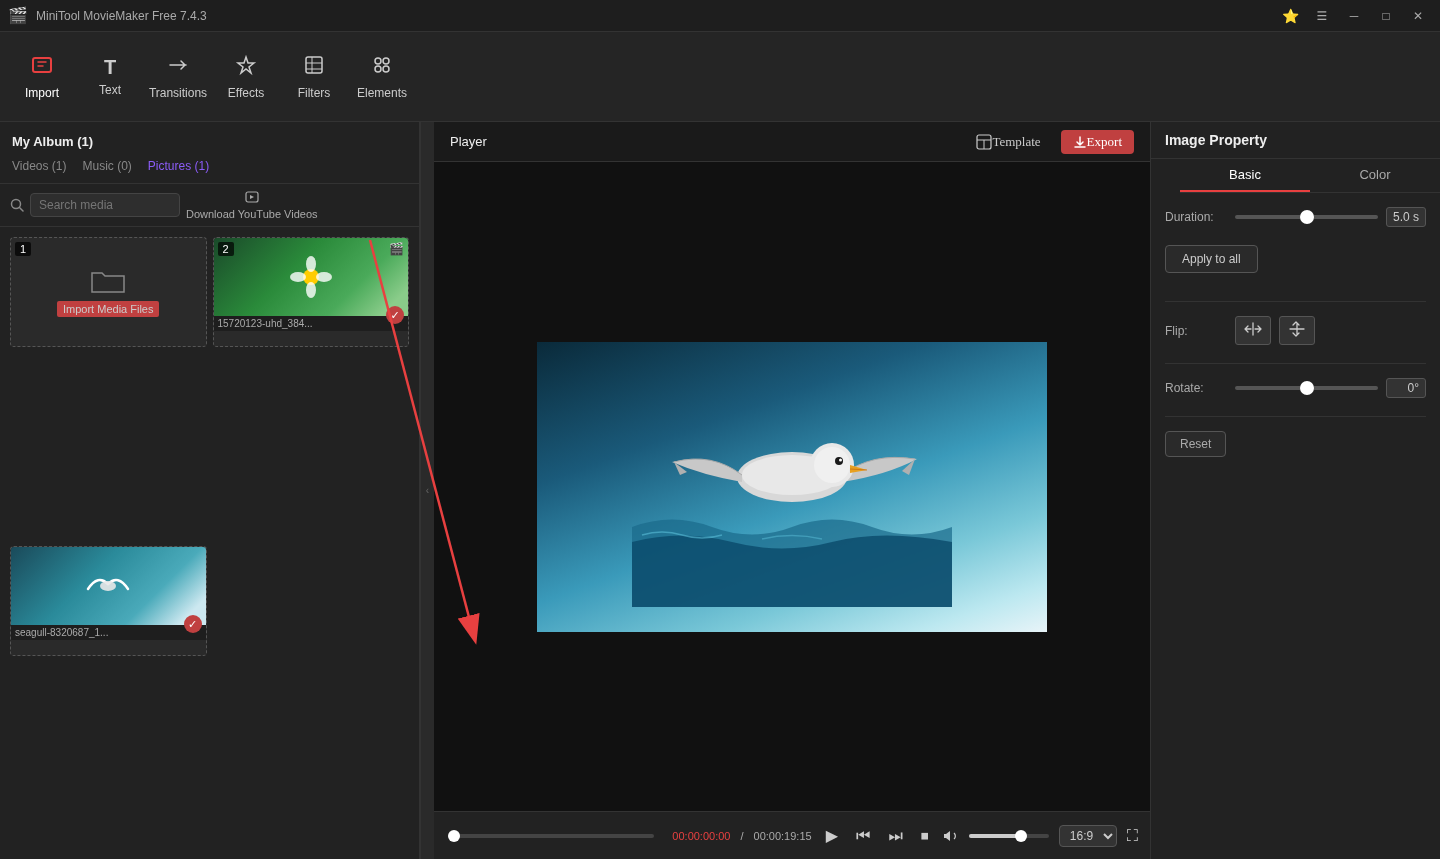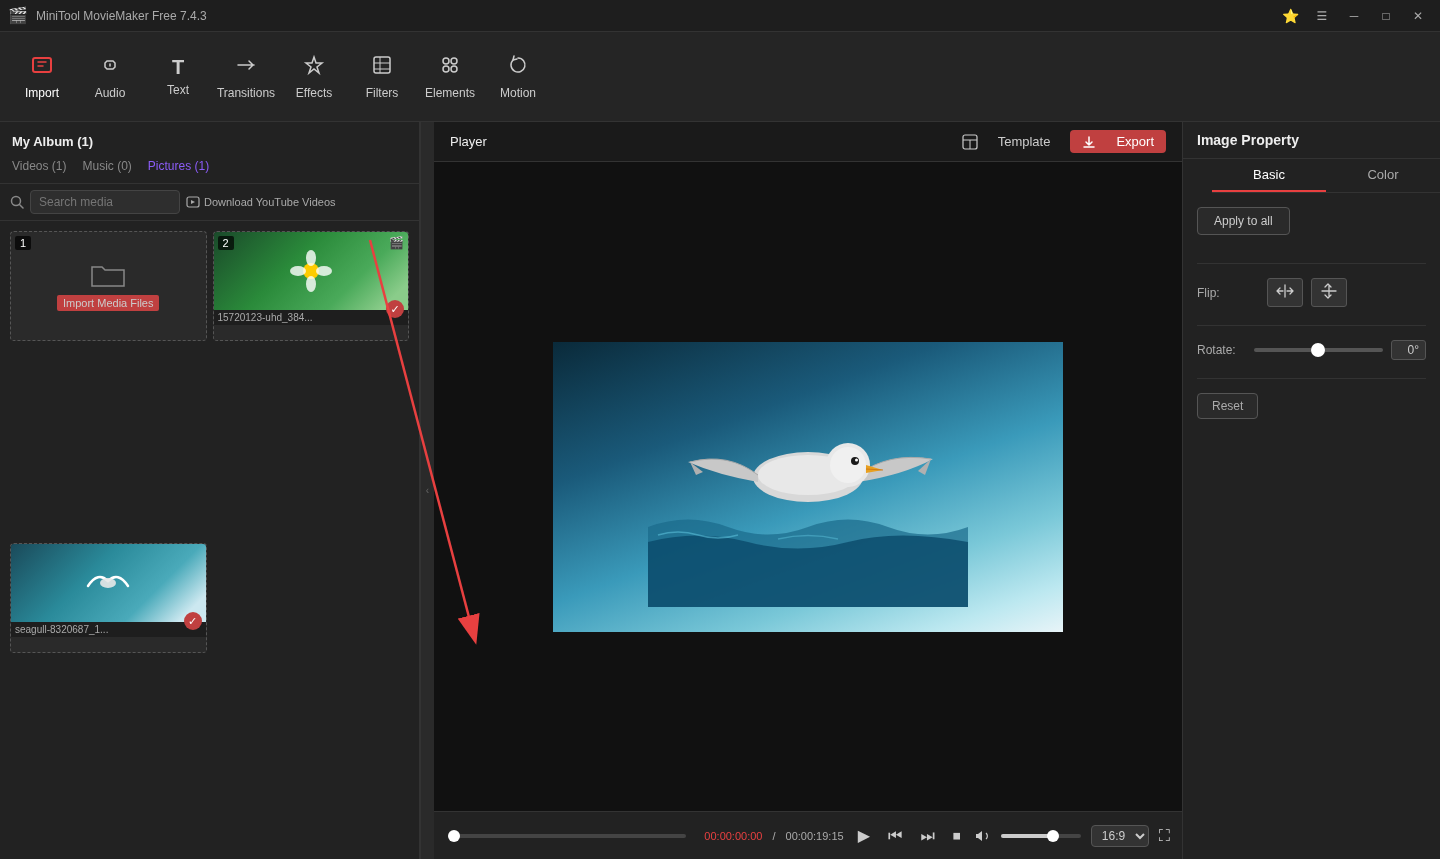--- a/index.html
+++ b/index.html
@@ -31,58 +31,58 @@
     .toolbar-item.active .tb-label { color: #fff; }
 
     #search-bar {
       display: flex; align-items: center; gap: 6px; padding: 6px 10px;
       border-bottom: 1px solid #333;
     }
     #search-bar input {
       background: #2e2e2e; border: 1px solid #444; border-radius: 4px; color: #ccc;
       padding: 4px 8px; font-size: 12px; width: 150px; outline: none;
     }
-    #download-yt { display: flex; align-items: center; gap: 4px; font-size: 11px; color: #aaa; cursor: pointer; }
+    #download-yt { display: flex; align-items: center; gap: 4px; font-size: 11px; color: #aaa; cursor: pointer; flex-direction: column; }
 
     #media-grid { display: grid; grid-template-columns: 1fr 1fr; gap: 6px; padding: 10px; overflow-y: auto; flex: 1; }
     .media-thumb {
       position: relative; border-radius: 4px; overflow: hidden; cursor: pointer;
       border: 1px dashed #555; height: 110px;
     }
     .media-thumb.import-btn {
       background: #2a2a2a; display: flex; flex-direction: column; align-items: center; justify-content: center; gap: 6px;
     }
     .media-thumb.import-btn span { font-size: 11px; color: #ccc; background: #c04040; padding: 2px 6px; border-radius: 2px; }
     .media-label { font-size: 10px; color: #aaa; padding: 2px 4px; white-space: nowrap; overflow: hidden; text-overflow: ellipsis; }
     .media-check { position: absolute; bottom: 22px; right: 4px; width: 18px; height: 18px; background: #c04040; border-radius: 50%; display: flex; align-items: center; justify-content: center; font-size: 11px; color: #fff; }
     .thumb-num { position: absolute; top: 4px; left: 4px; background: rgba(0,0,0,0.6); color: #fff; font-size: 11px; padding: 1px 5px; border-radius: 2px; }
     .video-icon { position: absolute; top: 4px; right: 4px; font-size: 12px; color: #fff; }
 
     
     #player-area { flex: 1; background: #1a1a1a; display: flex; flex-direction: column; }
     #player-header { height: 40px; display: flex; align-items: center; padding: 0 16px; border-bottom: 1px solid #333; gap: 20px; }
     .player-header-right { margin-left: auto; display: flex; gap: 12px; align-items: center; }
-    .template-btn, .export-btn { display: flex; align-items: center; gap: 20px; font-size: 13px; color: #ccc; cursor: pointer; padding: 4px 8px; border-radius: 4px; }
+    .template-btn, .export-btn { display: flex; align-items: center; gap: 0; font-size: 13px; color: #ccc; cursor: pointer; padding: 4px 8px; border-radius: 4px; font-family: Liberation Serif, serif; }
     .export-btn { color: #fff; }
 
     #video-player { flex: 1; background: #111; display: flex; align-items: center; justify-content: center; position: relative; }
 
     #player-controls { height: 48px; background: #222; display: flex; align-items: center; padding: 0 12px; gap: 10px; border-top: 1px solid #333; }
     .ctrl-btn { background: none; border: none; color: #ccc; cursor: pointer; font-size: 16px; padding: 4px; }
     #timeline-bar { flex: 1; height: 4px; background: #444; border-radius: 2px; position: relative; margin: 0 8px; }
     #timeline-progress { position: absolute; left: 0; top: 0; height: 100%; width: 0%; background: #e84040; border-radius: 2px; }
     #timeline-thumb { position: absolute; top: -4px; left: 0%; width: 12px; height: 12px; background: #fff; border-radius: 50%; transform: translateX(-50%); }
     #volume-bar { width: 80px; height: 4px; background: #444; border-radius: 2px; position: relative; }
     #volume-fill { position: absolute; left: 0; top: 0; height: 100%; width: 65%; background: #ccc; border-radius: 2px; }
     #volume-thumb { position: absolute; top: -4px; left: 65%; width: 12px; height: 12px; background: #fff; border-radius: 50%; transform: translateX(-50%); }
     .aspect-sel { background: #333; border: 1px solid #555; color: #ccc; font-size: 12px; padding: 2px 6px; border-radius: 4px; }
     .fullscreen-btn { background: none; border: none; color: #ccc; font-size: 16px; cursor: pointer; }
 
     
-    #right-panel { width: 258px; background: #222; border-left: 1px solid #333; display: flex; flex-direction: column; }
+    #right-panel { width: 290px; background: #222; border-left: 1px solid #333; display: flex; flex-direction: column; }
     #right-panel-header { padding: 10px 14px; border-bottom: 1px solid #333; }
     #right-panel-title { font-size: 14px; color: #eee; font-weight: 600; }
     #right-panel-tabs { display: flex; border-bottom: 1px solid #333; margin-left: 29px; }
     .right-tab { flex: 1; padding: 8px 0; text-align: center; font-size: 13px; color: #aaa; cursor: pointer; }
     .right-tab.active { color: #fff; border-bottom: 2px solid #e84040; }
     #right-panel-body { padding: 14px; flex: 1; }
     .prop-row { display: flex; align-items: center; margin-bottom: 18px; }
     .prop-label { font-size: 12px; color: #aaa; width: 70px; }
     .prop-slider { flex: 1; -webkit-appearance: none; appearance: none; height: 4px; background: #555; border-radius: 2px; outline: none; }
     .prop-slider::-webkit-slider-thumb { -webkit-appearance: none; width: 14px; height: 14px; border-radius: 50%; background: #fff; cursor: pointer; }
@@ -124,29 +124,20 @@
   <div class="toolbar-item active">
     <span class="tb-icon">
       <svg width="22" height="22" viewBox="0 0 22 22" fill="none">
           <rect x="2" y="4" width="18" height="14" rx="2" stroke="#e84040" stroke-width="2"></rect>
           <path d="M7 8h8M7 12h5" stroke="#e84040" stroke-width="1.5" stroke-linecap="round"></path>
         </svg>
     </span>
     <span class="tb-label">Import</span>
   </div>
   <div class="toolbar-item">
-    <span class="tb-icon">
-      <svg width="22" height="22" viewBox="0 0 22 22" fill="none">
-          <path d="M8 7h6l2 2v4l-2 2H8L6 13V9L8 7z" stroke="#ccc" stroke-width="1.5"></path>
-          <path d="M11 10v2" stroke="#ccc" stroke-width="1.5" stroke-linecap="round"></path>
-        </svg>
-    </span>
-    <span class="tb-label">Audio</span>
-  </div>
-  <div class="toolbar-item">
     <span class="tb-icon" style="font-size:20px;color:#ccc;font-weight:bold;">T</span>
     <span class="tb-label">Text</span>
   </div>
   <div class="toolbar-item">
     <span class="tb-icon">
       <svg width="22" height="22" viewBox="0 0 22 22" fill="none">
           <path d="M3 11h16M14 7l4 4-4 4" stroke="#ccc" stroke-width="1.5" stroke-linecap="round" stroke-linejoin="round"></path>
         </svg>
     </span>
     <span class="tb-label">Transitions</span>
@@ -173,29 +164,20 @@
   <div class="toolbar-item">
     <span class="tb-icon">
       <svg width="22" height="22" viewBox="0 0 22 22" fill="none">
           <circle cx="7" cy="7" r="3" stroke="#ccc" stroke-width="1.5"></circle>
           <circle cx="15" cy="7" r="3" stroke="#ccc" stroke-width="1.5"></circle>
           <circle cx="7" cy="15" r="3" stroke="#ccc" stroke-width="1.5"></circle>
           <circle cx="15" cy="15" r="3" stroke="#ccc" stroke-width="1.5"></circle>
         </svg>
     </span>
     <span class="tb-label">Elements</span>
-  </div>
-  <div class="toolbar-item">
-    <span class="tb-icon">
-      <svg width="22" height="22" viewBox="0 0 22 22" fill="none">
-          <path d="M11 4a7 7 0 1 1-4.95 2.05" stroke="#ccc" stroke-width="1.5" stroke-linecap="round"></path>
-          <path d="M7 2l-1 4 4-1" stroke="#ccc" stroke-width="1.5" stroke-linecap="round" stroke-linejoin="round"></path>
-        </svg>
-    </span>
-    <span class="tb-label">Motion</span>
   </div>
 </div>
 
 <div class="main-wrap">
 
   <div style="display:flex; width:420px; border-right:1px solid #333; background:#222; flex-direction:column;">
 
     <div style="padding:8px 12px; border-bottom:1px solid #333;">
       <div style="font-size:13px;color:#eee;font-weight:600;padding:4px 0;">My Album (1)</div>
       <div style="display:flex; gap:16px; margin-top:4px;">
@@ -353,20 +335,25 @@
   <div id="right-panel">
     <div id="right-panel-header">
       <div id="right-panel-title">Image Property</div>
     </div>
     <div id="right-panel-tabs">
       <div class="right-tab active">Basic</div>
       <div class="right-tab">Color</div>
     </div>
     <div id="right-panel-body">
 
+      <div class="prop-row">
+        <span class="prop-label">Duration:</span>
+        <input type="range" class="prop-slider" value="50" style="flex: 1 1 0%;">
+        <span class="prop-value">5.0 s</span>
+      </div>
 
       <div style="margin-bottom:14px;">
         <button class="apply-all-btn">Apply to all</button>
       </div>
 
       <div style="height:1px;background:#333;margin-bottom:14px;"></div>
 
       <div class="flip-row">
         <span class="flip-label">Flip:</span>
         <div class="flip-icons">

